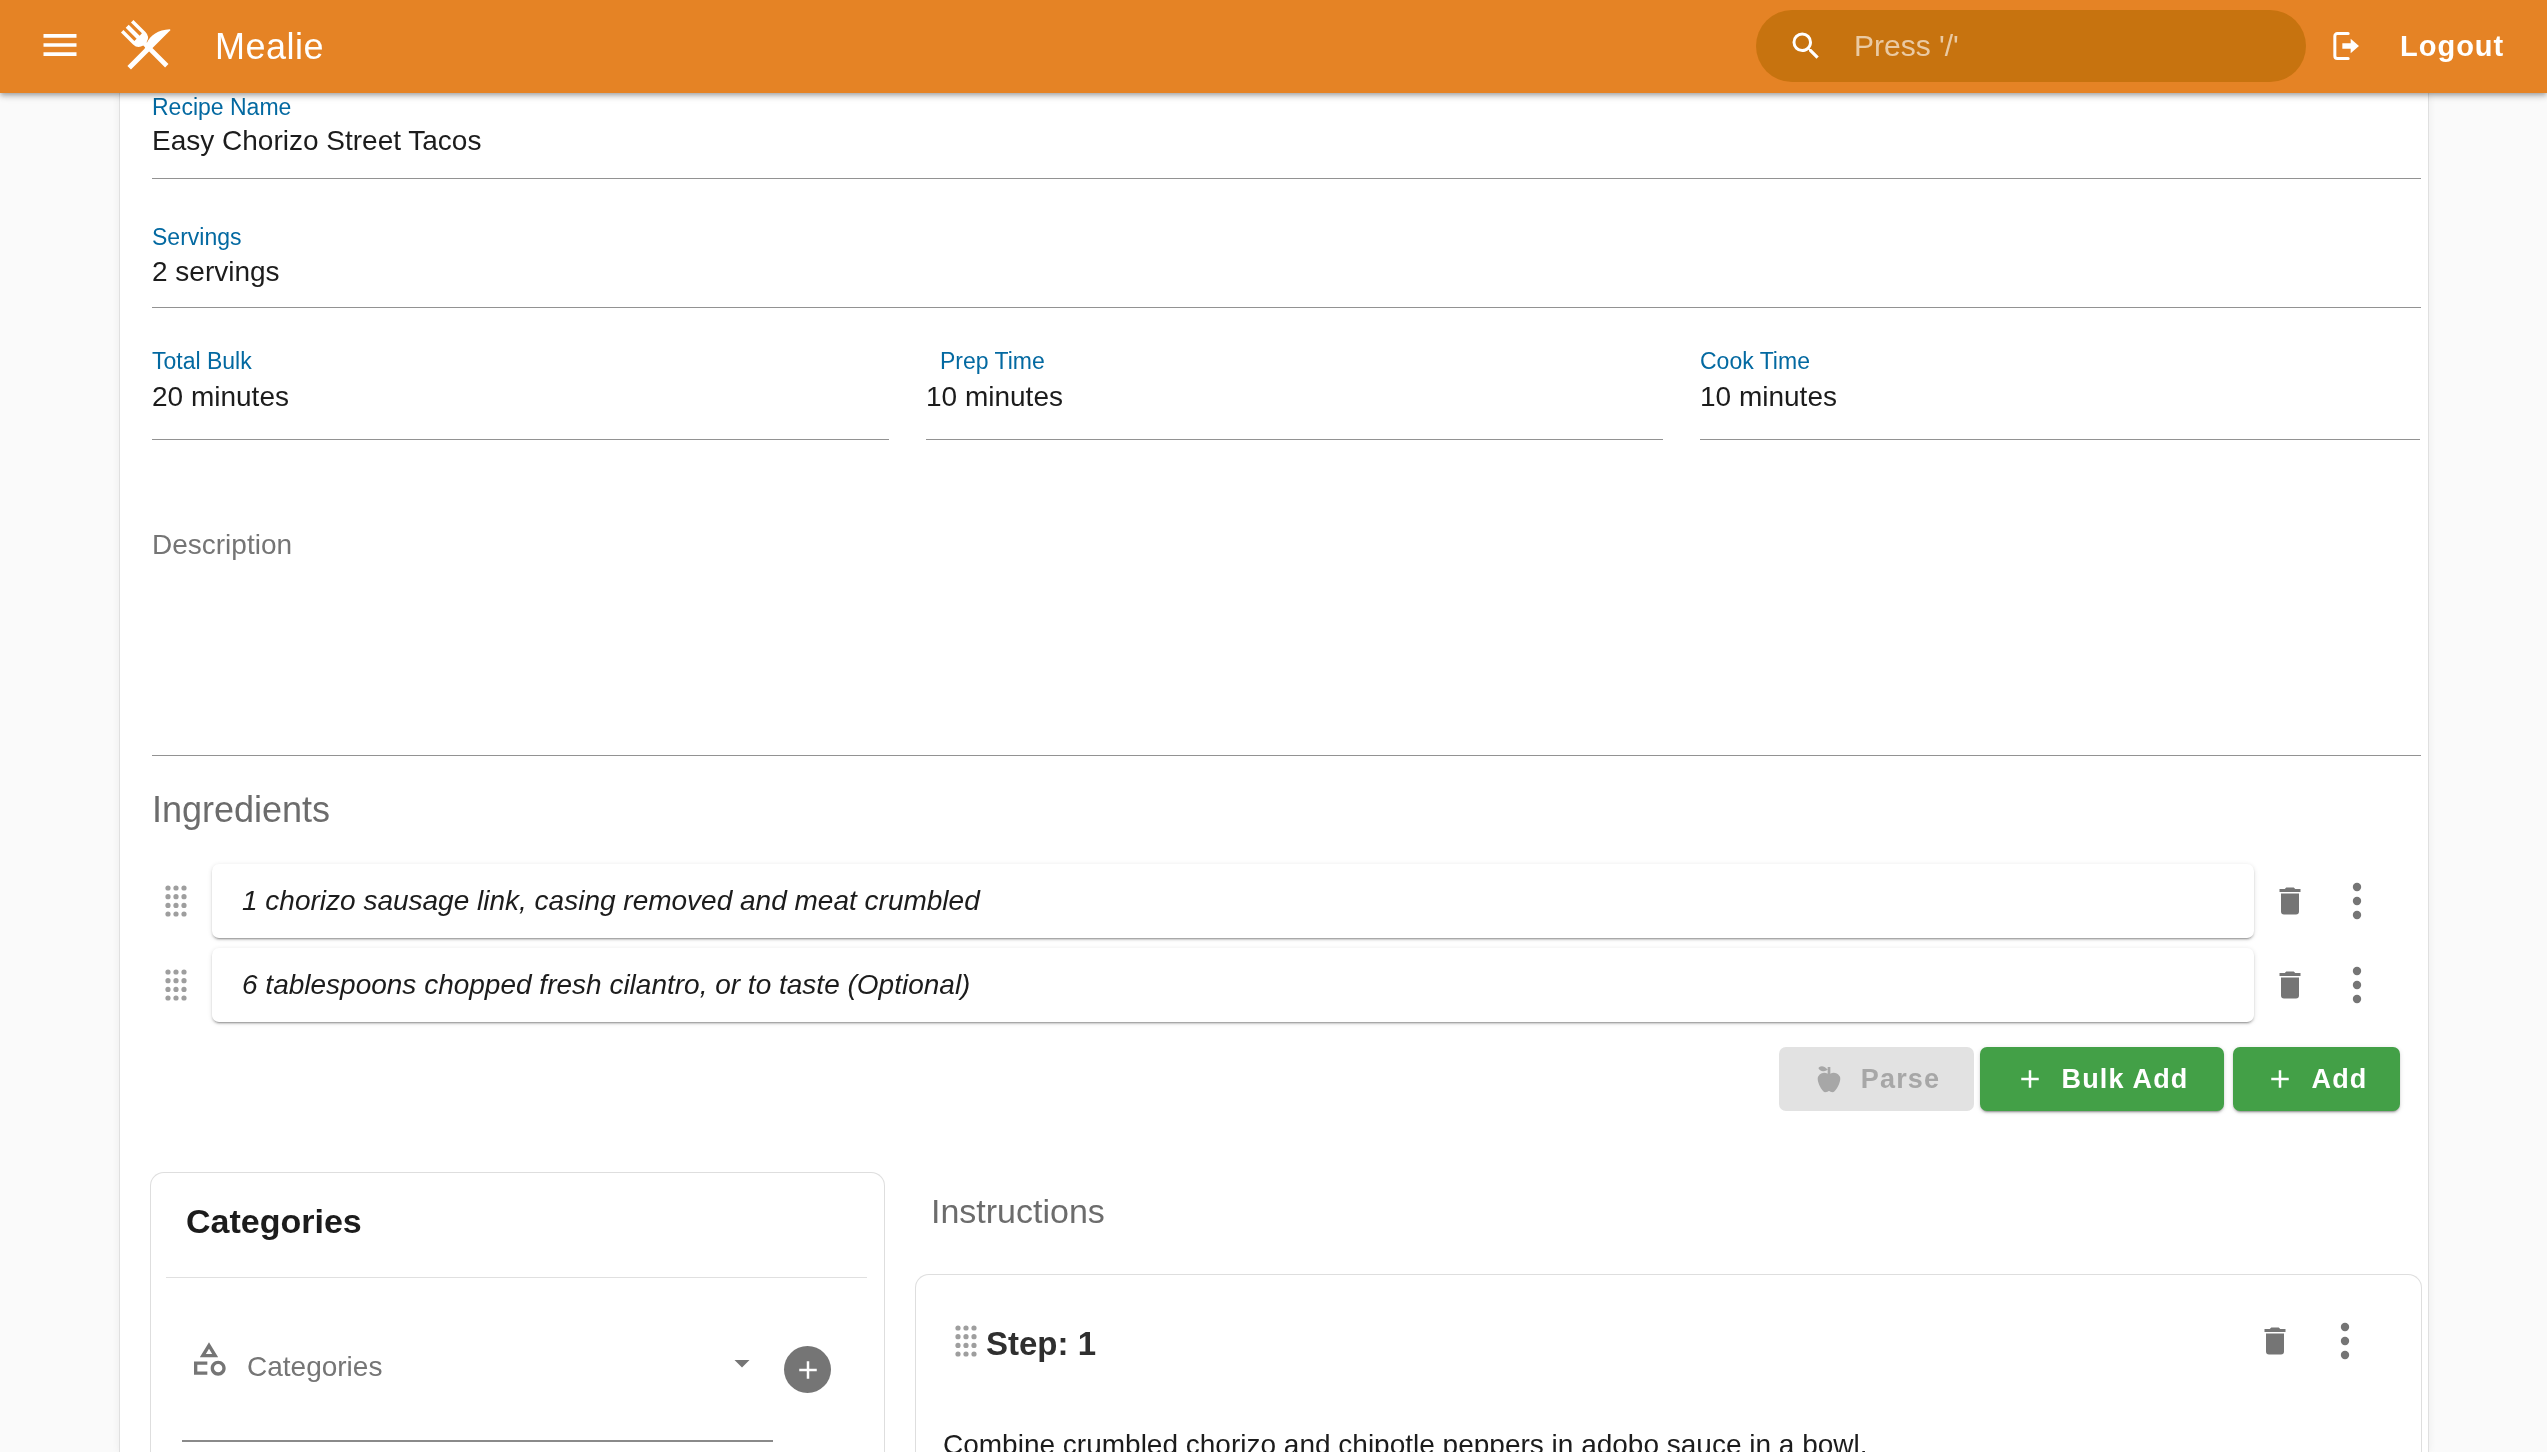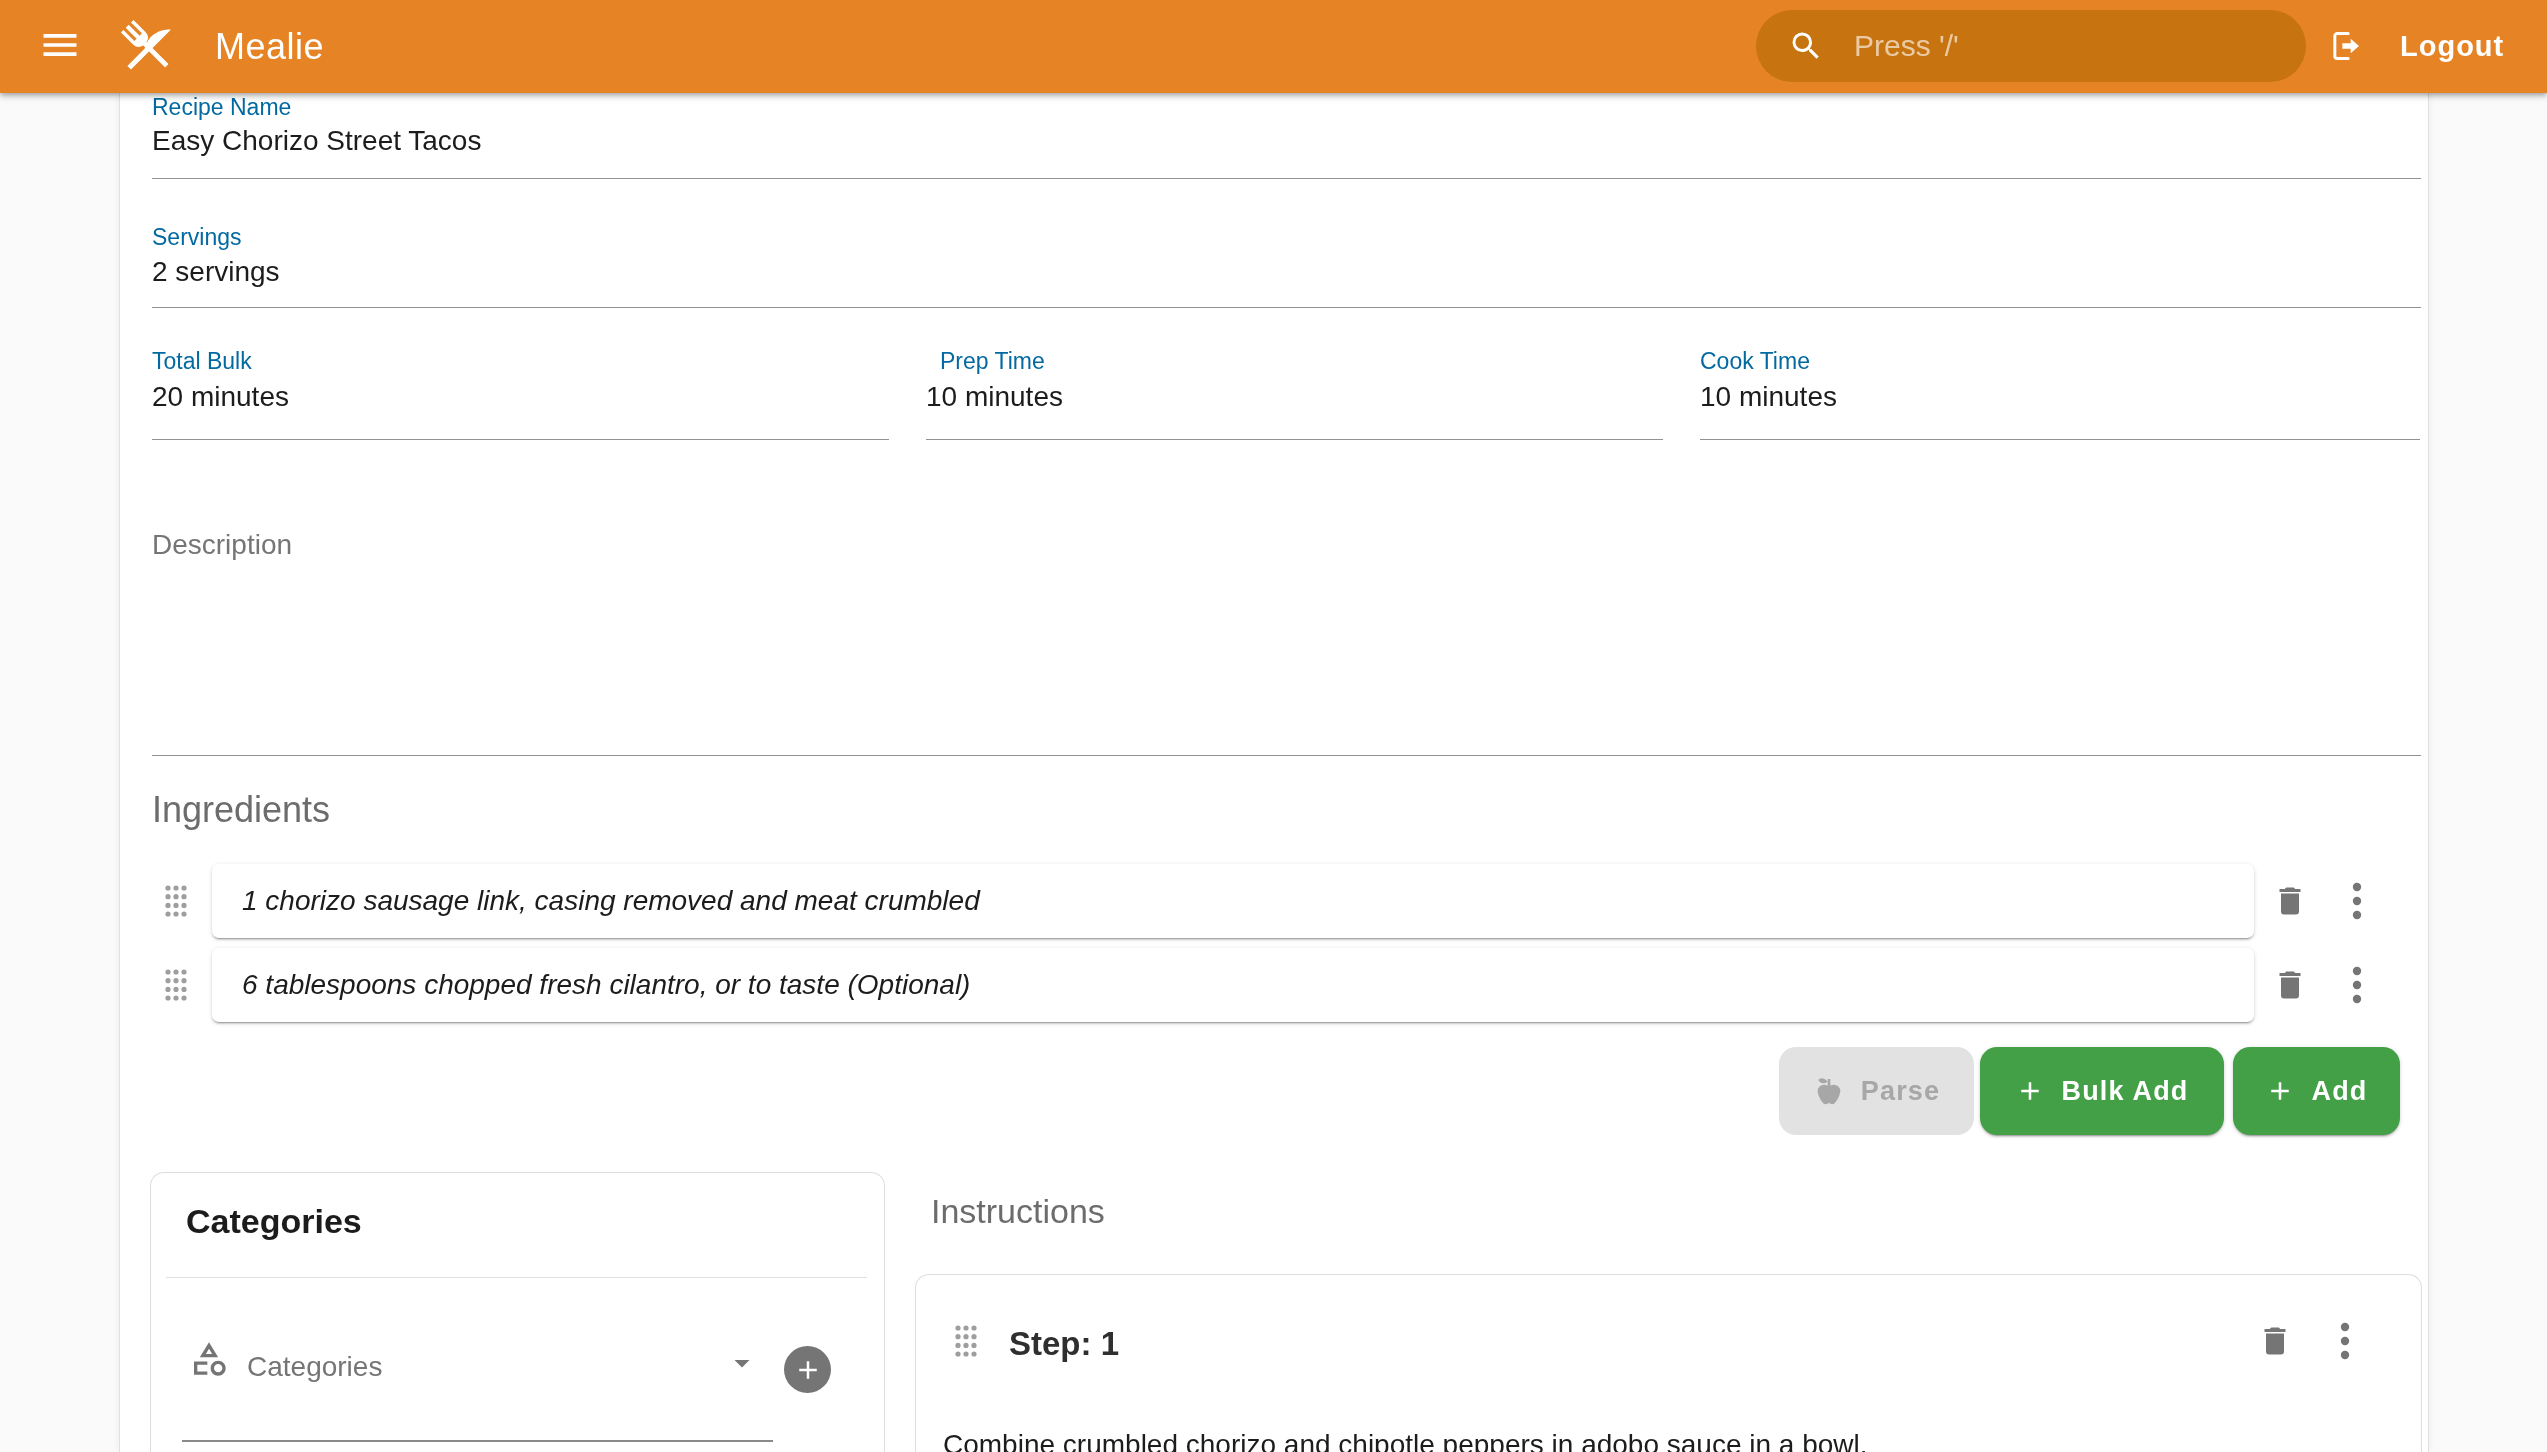--- a/index.html
+++ b/index.html
@@ -29,21 +29,21 @@
   .big-label{font-size:28px;color:#757575;}
   .section-h{font-size:36px;font-weight:normal;color:#6c6c6c;}
   
   .ing-card{background:#fff;border-radius:7px;height:74px;width:2042px;left:212px;
     box-shadow:0 3px 1px -2px rgba(0,0,0,.2),0 2px 2px 0 rgba(0,0,0,.14),0 1px 5px 0 rgba(0,0,0,.12);
     display:flex;align-items:center;font-style:italic;}
   .ing-text{margin-left:30px;font-size:28px;color:#1c1c1c;}
   .icon-btn{background:transparent;border:none;padding:0;cursor:pointer;line-height:0;}
   .handle{cursor:grab;line-height:0;background:transparent;border:none;padding:0;}
   
-  .btn{border:none;border-radius:17px;height:88px;display:flex;align-items:center;justify-content:center;
+  .btn{border:none;border-radius:7px;height:64px;display:flex;align-items:center;justify-content:center;
     font-family:"Liberation Sans",sans-serif;font-size:27px;font-weight:bold;letter-spacing:1.2px;cursor:pointer;}
   .btn svg{margin-right:16px;}
   .btn-green{background:#43A047;color:#ffffff;
     box-shadow:0 3px 1px -2px rgba(0,0,0,.2),0 2px 2px 0 rgba(0,0,0,.14),0 1px 5px 0 rgba(0,0,0,.12);}
   .btn-disabled{background:#E2E2E2;color:#A7A7A7;cursor:default;}
   
   .outline-card{background:#fff;border:1px solid rgba(0,0,0,.13);border-radius:14px;}
   .card-title{font-size:34px;font-weight:bold;color:#1c1c1c;}
   .divider{height:1px;background:rgba(0,0,0,.12);}
   .select-label{font-size:28px;color:#757575;}
@@ -231,21 +231,21 @@
       <circle cx="13" cy="13.7" r="2.6"></circle>
       <circle cx="21" cy="13.7" r="2.6"></circle>
     <circle cx="5" cy="22.4" r="2.6"></circle>
       <circle cx="13" cy="22.4" r="2.6"></circle>
       <circle cx="21" cy="22.4" r="2.6"></circle>
     <circle cx="5" cy="31" r="2.6"></circle>
       <circle cx="13" cy="31" r="2.6"></circle>
       <circle cx="21" cy="31" r="2.6"></circle>
   </svg>
 </button>
-<div class="abs" id="step-title" style="left:1009px;top:1325px">Step: 1</div>
+<div class="abs" id="step-title" style="left:986px;top:1325px">Step: 1</div>
 <button class="abs icon-btn" style="left:2257px;top:1323px">
   <svg width="36" height="36" viewBox="0 0 24 24">
     <path fill="#757575" d="M19,4H15.5L14.5,3H9.5L8.5,4H5V6H19M6,19A2,2 0 0,0 8,21H16A2,2 0 0,0 18,19V7H6V19Z"></path>
   </svg>
 </button>
 <button class="abs icon-btn" style="left:2340px;top:1322px">
   <svg width="10" height="38" viewBox="0 0 10 38" fill="#757575">
     <circle cx="5" cy="5" r="4.2"></circle>
       <circle cx="5" cy="19" r="4.2"></circle>
       <circle cx="5" cy="33" r="4.2"></circle>

